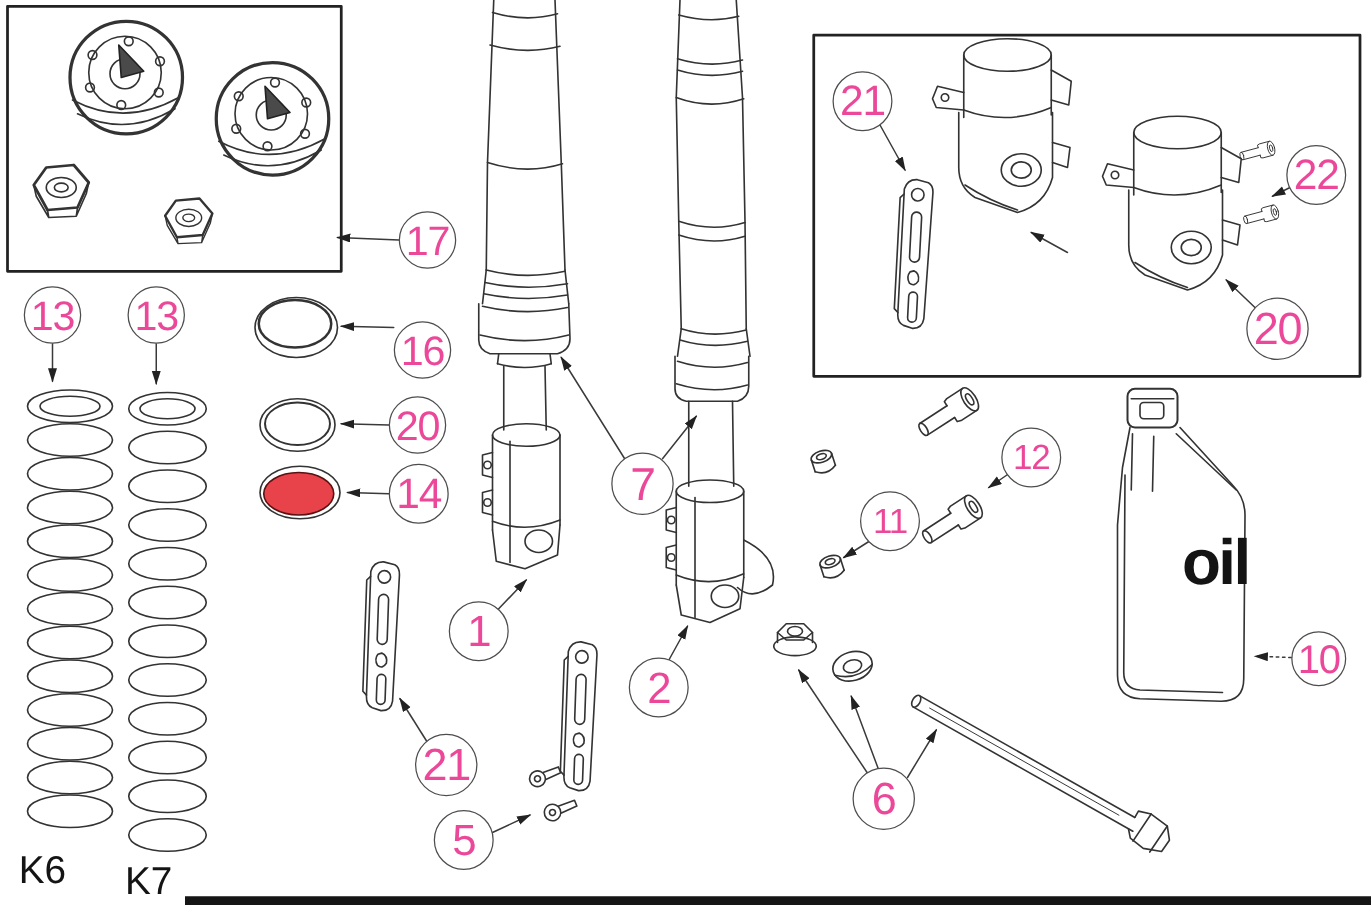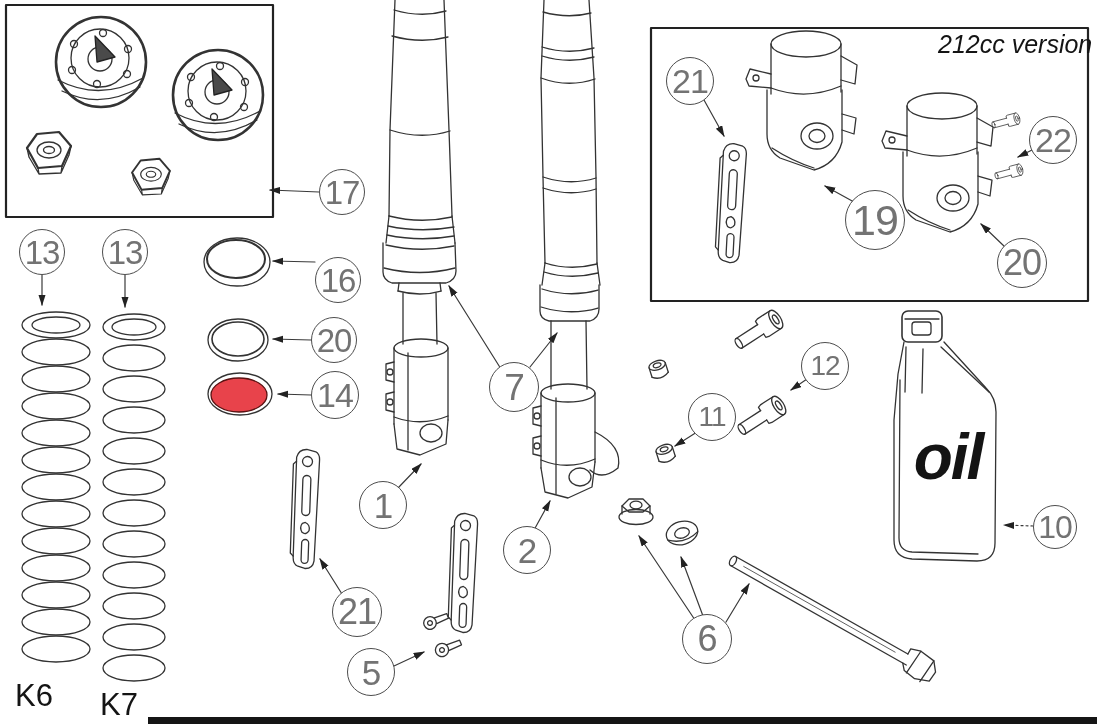--- a/index.html
+++ b/index.html
@@ -2,25 +2,25 @@
 <html><head>
 <meta charset="utf-8">
 <style>
   *{margin:0;padding:0;box-sizing:border-box}
   html,body{background:#fff}
   body{width:1097px;height:724px;font-family:"Liberation Sans",sans-serif;overflow:hidden}
   #stage{position:relative;width:1097px;height:724px;background:#fff}
   #art{position:absolute;left:0;top:0}
   .co{position:absolute;width:46px;height:46px;border:1.6px solid #4d4d4d;border-radius:50%;
       background:#fff;display:flex;align-items:center;justify-content:center;
-      font-size:33px;color:#737373;line-height:1;letter-spacing:-1px}
+      font-size:33px;color:#ec4899;line-height:1;letter-spacing:-1px}
   .lbl{position:absolute;color:#141414;white-space:nowrap}
   .it{font-style:italic}
   .note{font-size:25px}
-  .oil{font-size:64px;font-weight:bold;font-style:italic;letter-spacing:-2px;width:102px;text-align:center}
+  .oil{font-size:51px;font-weight:bold;letter-spacing:-2px;width:102px;text-align:right}
   .k{font-size:31px;font-weight:400}
 </style>
 </head>
 <body>
 
 <div id="stage">
 
 <svg id="art" width="1097" height="724" viewBox="0 0 1097 724">
   <defs>
     <marker id="ah" markerWidth="10" markerHeight="7" refX="8.6" refY="3" orient="auto">
@@ -307,22 +307,20 @@
 <div class="co" style="left:489px;top:362px;width:50px;height:50px;font-size:37px">7</div>
 <div class="co" style="left:359px;top:481px;width:48px;height:48px;font-size:35px">1</div>
 <div class="co" style="left:503px;top:526px;width:48px;height:48px;font-size:35px">2</div>
 <div class="co" style="left:332px;top:587px;width:50px;height:50px;font-size:36px">21</div>
 <div class="co" style="left:347px;top:648px;width:48px;height:48px;font-size:35px">5</div>
 <div class="co" style="left:682px;top:614px;width:50px;height:50px;font-size:36px">6</div>
 <div class="co" style="left:688px;top:393px;width:48px;height:48px;font-size:28px">11</div>
 <div class="co" style="left:801px;top:342px;width:48px;height:48px;font-size:28px">12</div>
 <div class="co" style="left:1033px;top:505px;width:44px;height:44px;font-size:32px">10</div>
 <div class="co" style="left:666px;top:57px;width:48px;height:48px;font-size:34px">21</div>
-<div class="co" style="left:845px;top:190px;width:60px;height:60px;font-size:43px">19</div>
 <div class="co" style="left:1029px;top:116px;width:48px;height:48px;font-size:34px">22</div>
 <div class="co" style="left:997px;top:238px;width:50px;height:50px;font-size:36px">20</div>
 
-<div class="lbl it note" style="left:938px;top:30px;width:148px;text-align:right">212cc version</div>
 <div class="lbl oil" style="left:897px;top:420px">oil</div>
 <div class="lbl k" style="left:15px;top:678px">K6</div>
 <div class="lbl k" style="left:100px;top:687px">K7</div>
 
 </div>
 
 </body></html>

